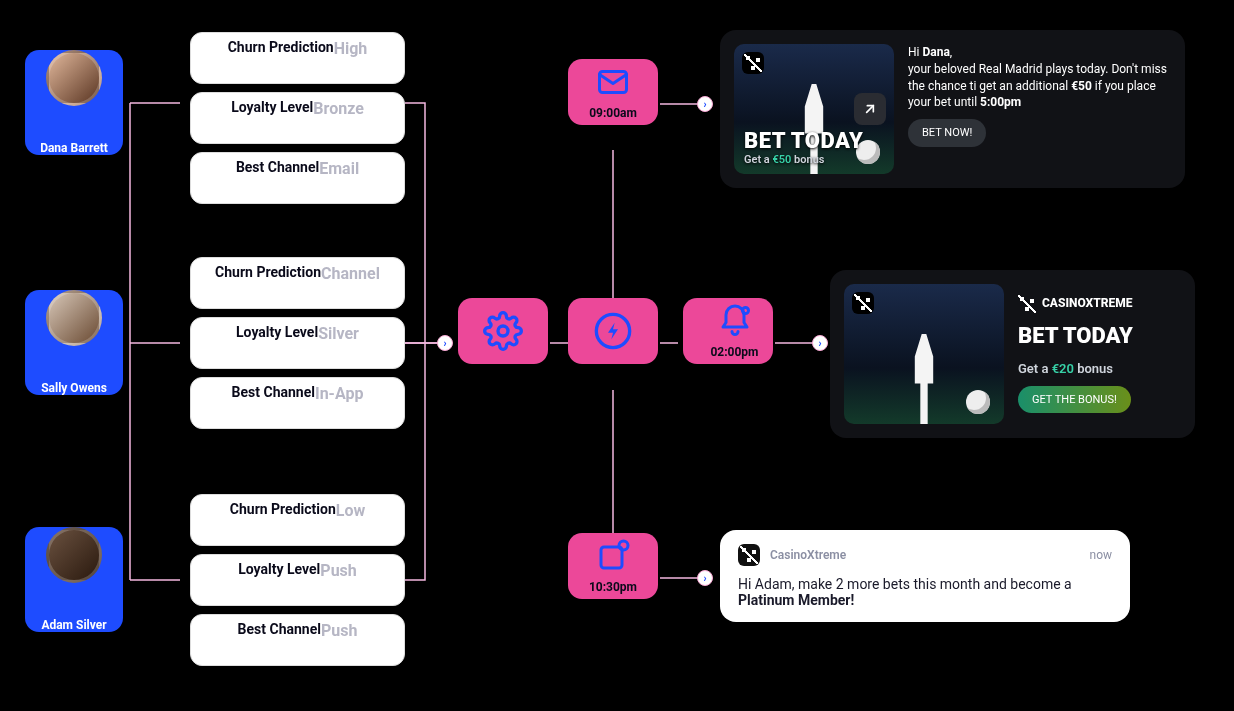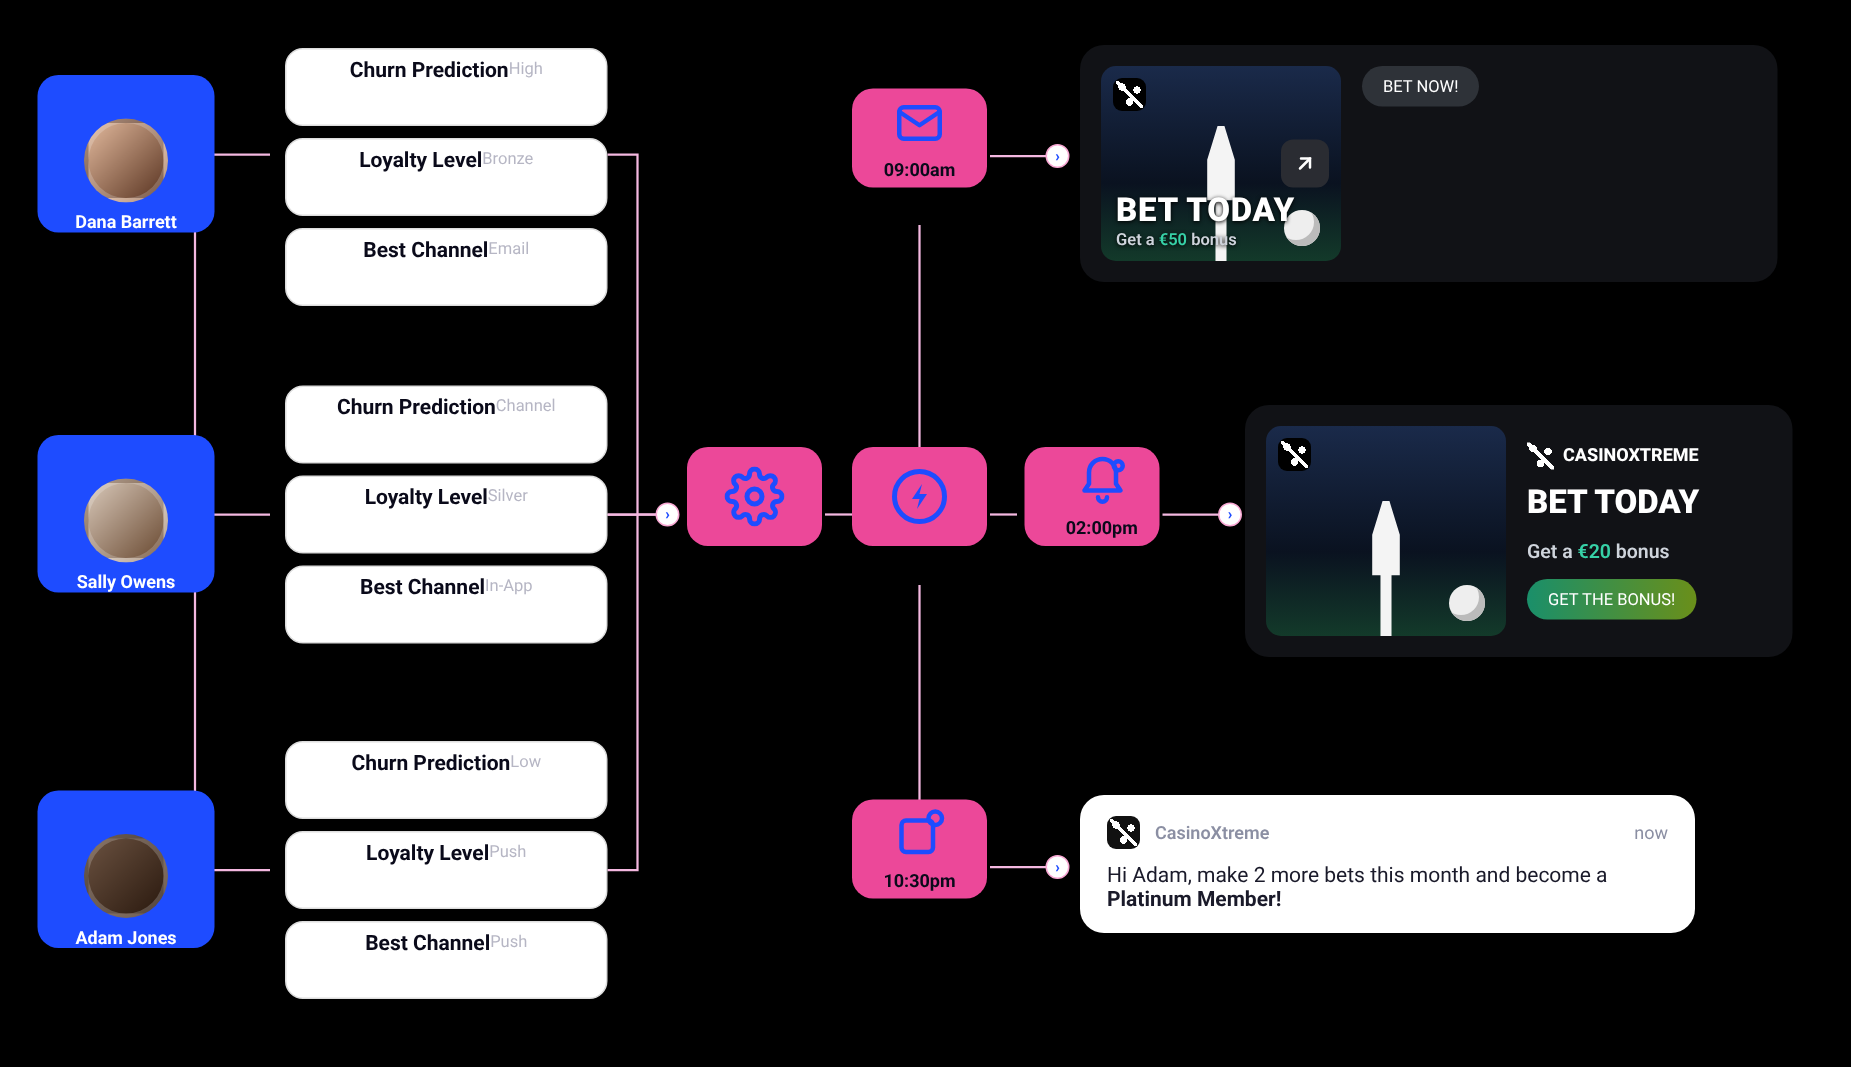--- a/index.html
+++ b/index.html
@@ -12,44 +12,44 @@
     overflow: hidden;
   }
   svg.connectors {
     position: absolute; inset: 0; width: 1234px; height: 711px;
     pointer-events: none; z-index: 0;
   }
   .node { position: absolute; z-index: 2; }
 
   
   .user {
-    width: 118px; height: 105px;
+    width: 98px; height: 105px;
     background: #1E4CFF;
     border-radius: 14px;
-    display: flex; flex-direction: column; align-items: center; justify-content: flex-end;
+    display: flex; flex-direction: column; align-items: center; justify-content: space-between;
     gap: 6px;
   }
   .user .avatar {
     width: 56px; height: 56px; border-radius: 50%;
     background: linear-gradient(135deg,#caa,#876);
     border: 3px solid #fff3;
   }
   .user .name {
     color: #fff; font-size: 12px; font-weight: 700; text-align: center;
   }
 
   
   .attr {
     width: 215px; height: 52px;
     background: #fff; border: 1px solid #ddd; border-radius: 12px;
     display: flex; flex-direction: row; justify-content: center;
     padding: 6px 14px;
   }
   .attr .title { font-size: 14px; font-weight: 700; color: #0a0a1a; }
-  .attr .val   { font-size: 11px; font-weight: 400; color: #b6b6c4; }
+  .attr .val   { font-size: 16px; font-weight: 700; color: #b6b6c4; }
 
   
   .tile {
     width: 90px; height: 66px; background: #ec4899; border-radius: 14px;
     display: flex; flex-direction: column; align-items: center; justify-content: center;
     gap: 6px;
   }
   .tile .time { font-size: 12px; font-weight: 700; color: #0a0a1a; }
   .tile svg { color: #1E4CFF; }
 
@@ -165,21 +165,21 @@
 <div class="node user" style="left:25px; top:50px;">
   <div class="avatar" style="background:linear-gradient(135deg,#e1b89c,#5a3522)"></div>
   <div class="name">Dana Barrett</div>
 </div>
 <div class="node user" style="left:25px; top:290px;">
   <div class="avatar" style="background:linear-gradient(135deg,#d7c7b8,#6a4a32)"></div>
   <div class="name">Sally Owens</div>
 </div>
 <div class="node user" style="left:25px; top:527px;">
   <div class="avatar" style="background:linear-gradient(135deg,#6a5140,#2a190e)"></div>
-  <div class="name">Adam Jones</div>
+  <div class="name">Adam Silver</div>
 </div>
 
 <div class="node attr" style="left:190px; top:32px;">
   <div class="title">Churn Prediction</div>
   <div class="val">High</div>
 </div>
 <div class="node attr" style="left:190px; top:92px;">
   <div class="title">Loyalty Level</div>
   <div class="val">Bronze</div>
 </div>
@@ -263,20 +263,24 @@
         </svg>
     </div>
     <div class="overlay">
       <div class="h">BET TODAY</div>
       <div class="s">
         <span>Get a </span><span class="accent">€50</span><span> bonus</span>
       </div>
     </div>
   </div>
   <div class="body">
+    <div>
+      <span>Hi </span><b>Dana</b><span>,</span><br>
+      <span>your beloved Real Madrid plays today. Don't miss the chance ti get an additional </span><b>€50</b><span> if you place your bet until </span><b>5:00pm</b>
+    </div>
     <div class="btn">BET NOW!</div>
   </div>
 </div>
 
 <div class="node promo" style="left:830px; top:270px; width:365px;">
   <div class="thumb" style="height:140px">
     <div class="brand-icon">
         <div class="cx-mark"></div>
       </div>
     <div class="player"></div>

